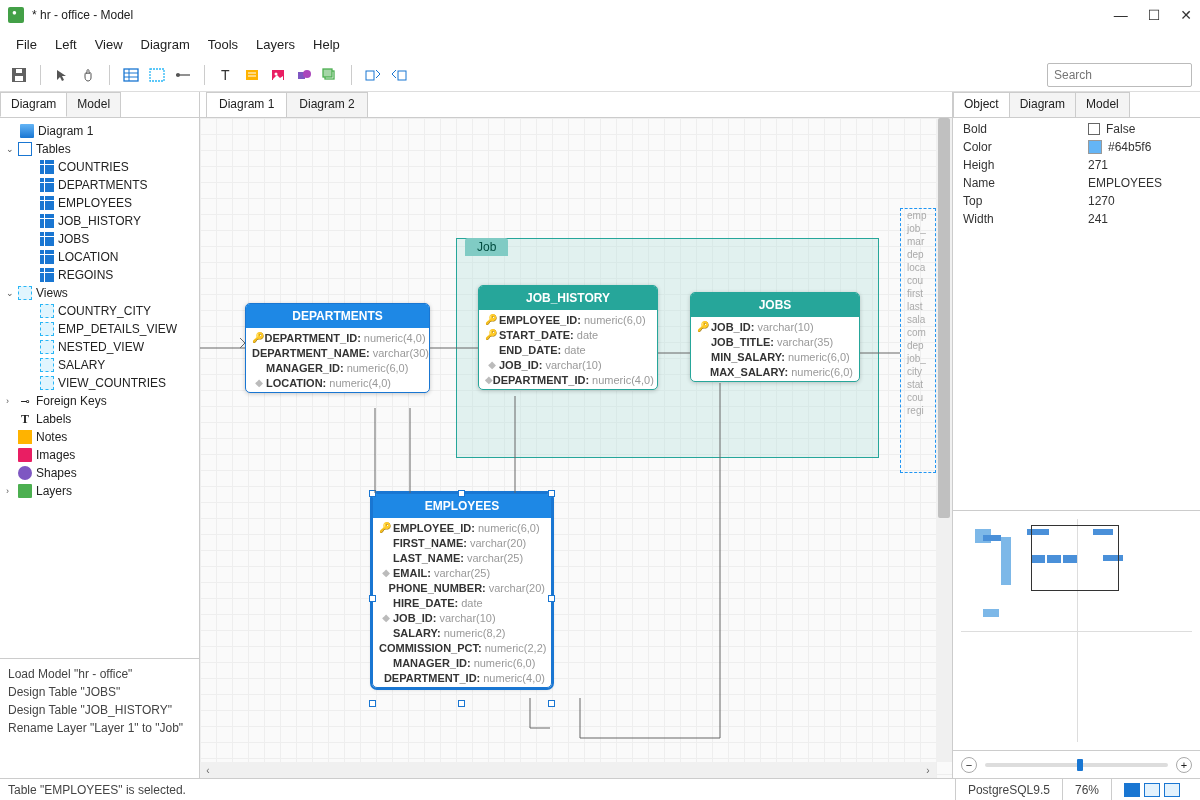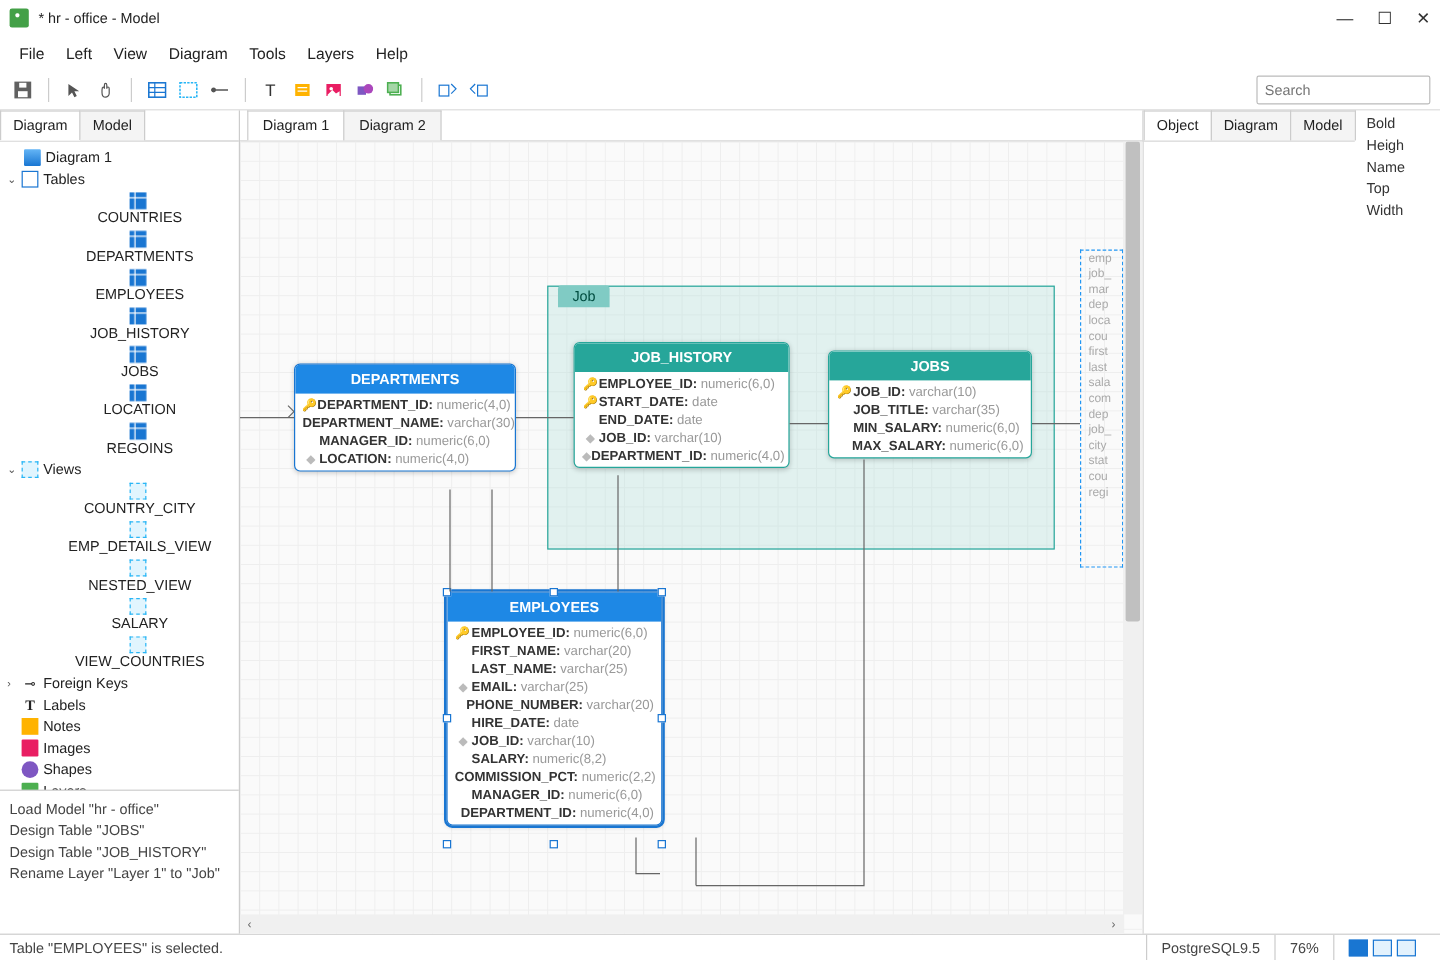--- a/index.html
+++ b/index.html
@@ -28,21 +28,21 @@
 .main { flex: 1; display: flex; min-height: 0; }
 
 
 .left { width: 200px; display: flex; flex-direction: column; border-right: 1px solid #ccc; }
 .left-tabs { height: 26px; display: flex; border-bottom: 1px solid #ccc; }
 .left-tabs .tab { padding: 4px 10px; border: 1px solid #ccc; border-bottom: none; background: #f4f4f4; margin-right: -1px; font-size: 12px; cursor: pointer; }
 .left-tabs .tab.active { background: #fff; border-bottom: 1px solid #fff; position: relative; z-index: 1; }
 .tree { flex: 1; overflow: auto; padding: 4px 0; }
 .tree .node { display: flex; align-items: center; padding: 2px 6px; cursor: pointer; white-space: nowrap; }
 .tree .indent1 { padding-left: 20px; }
-.tree .indent2 { padding-left: 40px; flex-direction: column; }
+.tree .indent2 { padding-left: 40px; }
 .tree .toggle { width: 12px; font-size: 9px; color: #555; }
 .tree .ico { width: 14px; height: 14px; margin-right: 4px; display: inline-flex; align-items: center; justify-content: center; }
 .ico-diagram { background: linear-gradient(#64b5f6,#1976d2); border-radius: 1px; }
 .ico-table { background: #1976d2; position: relative; }
 .ico-table::before { content:''; position:absolute; left:0; right:0; top:4px; height:1px; background:#fff; }
 .ico-table::after { content:''; position:absolute; top:0; bottom:0; left:4px; width:1px; background:#fff; }
 .ico-tables { background: #fff; border:1px solid #1976d2; }
 .ico-view { border: 1px dashed #29b6f6; background: #e1f5fe; }
 .ico-fk { font-size: 11px; }
 .ico-label { font-weight: bold; font-family: serif; }
@@ -90,21 +90,21 @@
 .entity .r .ic { width: 14px; display:flex; justify-content:center; font-size: 10px; }
 .entity .r .nm { font-weight: 600; color: #333; }
 .entity .r .ty { color: #999; margin-left: 3px; }
 .key { color: #f9a825; }
 .dia { color: #bbb; }
 
 .selected { outline: 2px solid #1976d2; }
 .sel-handle { position: absolute; width: 7px; height: 7px; background: #fff; border: 1.5px solid #1976d2; }
 
 
-.right { width: 248px; border-left: 1px solid #ccc; display: flex; flex-direction: row; }
+.right { width: 248px; border-left: 1px solid #ccc; display: flex; flex-direction: column; }
 .right-tabs { height: 26px; display: flex; border-bottom: 1px solid #ccc; }
 .right-tabs .tab { padding: 4px 10px; border: 1px solid #ccc; border-bottom: none; background: #f4f4f4; margin-right: -1px; font-size: 12px; cursor: pointer; }
 .right-tabs .tab.active { background: #fff; }
 .props { padding: 2px 0; }
 .prop { display: flex; padding: 2px 10px; font-size: 12px; }
 .prop .k { width: 125px; color: #333; }
 .prop .v { flex: 1; color: #333; display: flex; align-items: center; gap: 6px; }
 .chk { width: 12px; height: 12px; border: 1px solid #666; display: inline-block; }
 .sw { width: 14px; height: 14px; display: inline-block; background: #64b5f6; border: 1px solid #999; }
 
@@ -571,20 +571,27 @@
     </div>
     <div class="props">
       <div class="prop">
           <div class="k">Bold</div>
           <div class="v">
             <span class="chk"></span>
             <span>False</span>
           </div>
         </div>
       <div class="prop">
+          <div class="k">Color</div>
+          <div class="v">
+            <span class="sw"></span>
+            <span>#64b5f6</span>
+          </div>
+        </div>
+      <div class="prop">
           <div class="k">Heigh</div>
           <div class="v">271</div>
         </div>
       <div class="prop">
           <div class="k">Name</div>
           <div class="v">EMPLOYEES</div>
         </div>
       <div class="prop">
           <div class="k">Top</div>
           <div class="v">1270</div>

